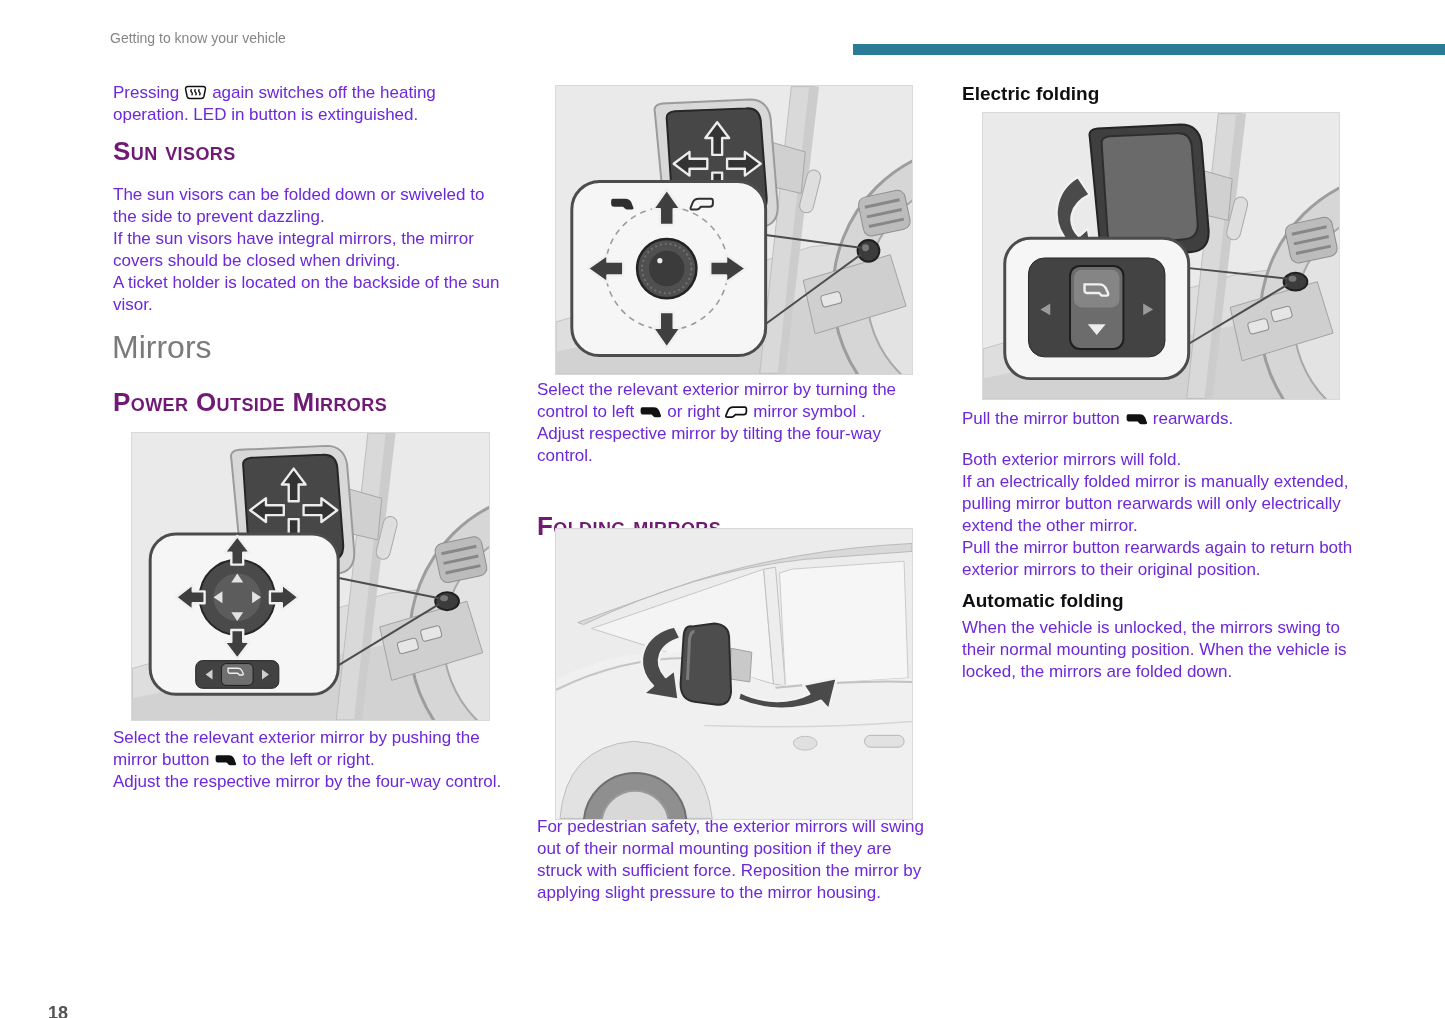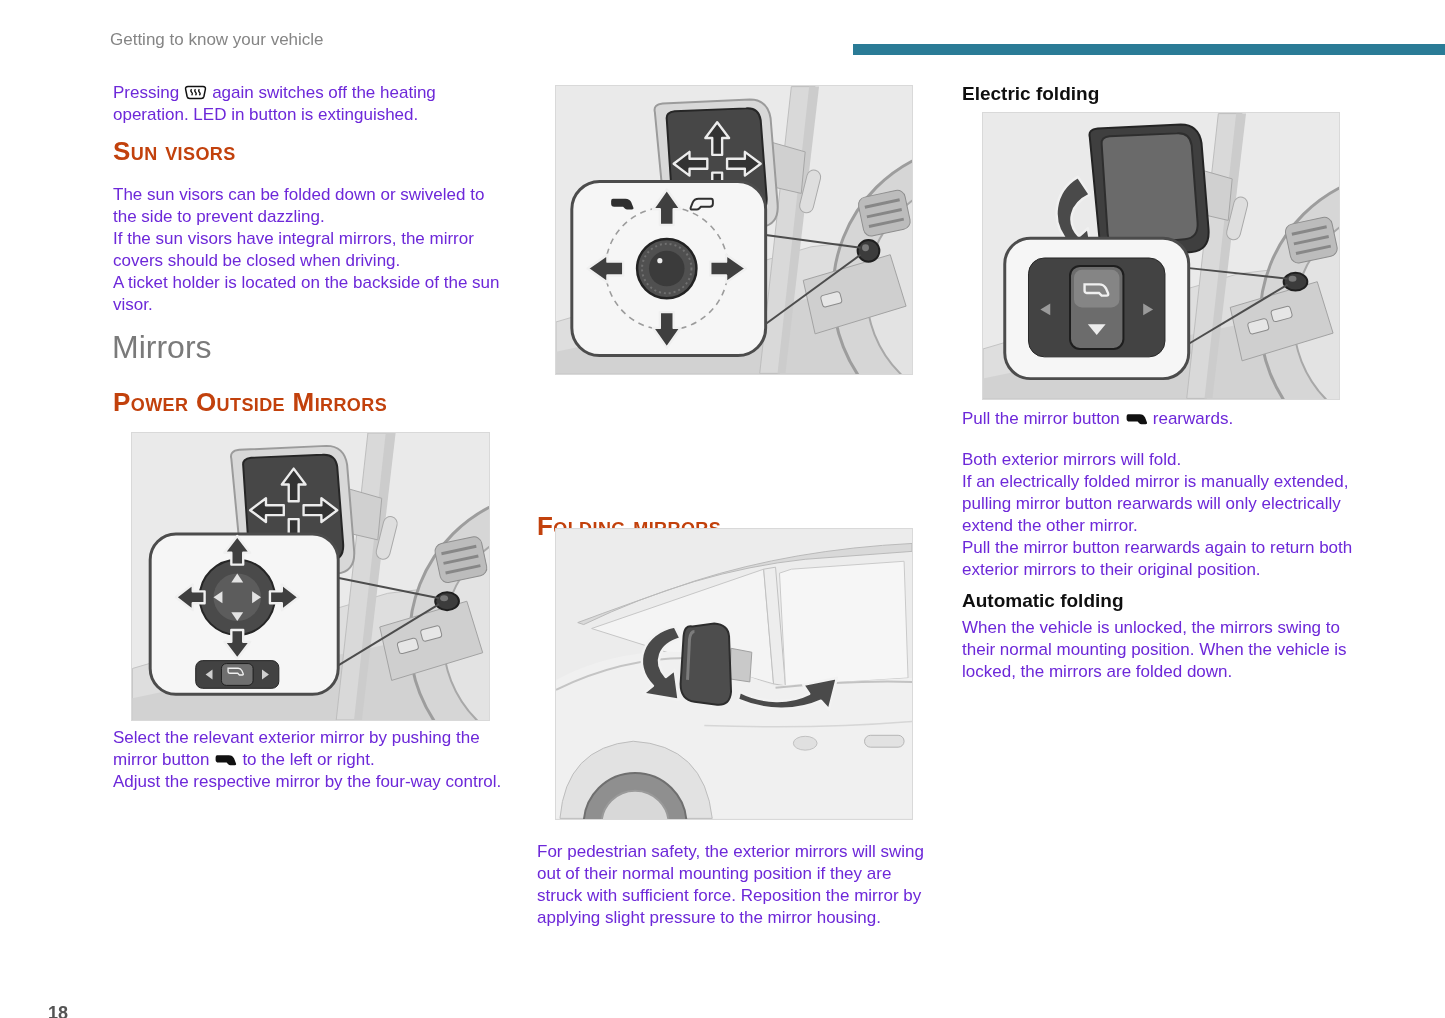--- a/index.html
+++ b/index.html
@@ -1,24 +1,24 @@
 <!DOCTYPE html>
 <html><head>
 <meta charset="utf-8">
 <style>
   html,body{margin:0;padding:0;background:#ffffff;}
   .page{position:relative;width:1445px;height:1018px;background:#ffffff;overflow:hidden;
         font-family:"Liberation Sans","DejaVu Sans",sans-serif;color:#151515;}
   .abs{position:absolute;}
   .body-text{font-size:17px;line-height:22px;color:#6d28d9;}
   .body-text p, .body-text div{margin:0;}
-  .sc-head{font-variant:small-caps;font-weight:700;font-size:26px;color:#c2410c;letter-spacing:.4px;line-height:1.1;}
+  .sc-head{font-variant:small-caps;font-weight:700;font-size:26px;color:#701a75;letter-spacing:.4px;line-height:1.1;}
   .sub-head{font-weight:700;font-size:19px;color:#0f0f0f;line-height:1.15;}
   .big-head{font-size:32px;font-weight:400;color:#7a7a7a;line-height:1.05;text-align:right;}
-  .header-label{font-size:17px;color:#858585;}
+  .header-label{font-size:14px;color:#858585;}
   .accent-bar{background:#2a7b96;}
   .page-num{font-size:18px;font-weight:700;color:#545454;}
   .fig{background:#eaeaea;border:1px solid #d9d9d9;box-sizing:border-box;}
   .fig svg{display:block;width:100%;height:100%;}
   .ic{display:inline-block;vertical-align:-2px;margin:0 5px;}
 </style>
 </head>
 <body>
 
 <div class="page">
@@ -161,20 +161,28 @@
         </g>
       <g transform="translate(134,112) scale(1.1)">
           <g transform="scale(-1,1) translate(-24,0)">
             <path d="M3.2 1.2 L14.8 1.2 Q18.6 1.2 20.1 4.6 L22 9.4 Q22.6 11.2 20.6 11.2 L16.4 11.2 Q15.2 11.2 14.2 10.2 L12.6 8.6 L4.4 8.6 Q1.6 8.6 1.6 5.8 L1.6 3.4 Q1.6 1.2 3.2 1.2 Z" fill="none" stroke="#2f2f2f" stroke-width="1.8"></path>
           </g>
         </g>
     </svg>
   </div>
 
   <div class="abs body-text" style="left:537px;top:379px;width:392px;">
+    <div><span>Select the relevant exterior mirror by turning the control to left</span><svg class="ic" width="23" height="13" viewBox="0 0 23 13">
+          <path d="M3.2 1.2 L14.8 1.2 Q18.6 1.2 20.1 4.6 L22 9.4 Q22.6 11.2 20.6 11.2 L16.4 11.2 Q15.2 11.2 14.2 10.2 L12.6 8.6 L4.4 8.6 Q1.6 8.6 1.6 5.8 L1.6 3.4 Q1.6 1.2 3.2 1.2 Z" fill="#111"></path>
+        </svg><span>or right</span><svg class="ic" width="23" height="13" viewBox="0 0 23 13">
+          <g transform="scale(-1,1) translate(-23,0)">
+            <path d="M3.2 1.2 L14.8 1.2 Q18.6 1.2 20.1 4.6 L22 9.4 Q22.6 11.2 20.6 11.2 L16.4 11.2 Q15.2 11.2 14.2 10.2 L12.6 8.6 L4.4 8.6 Q1.6 8.6 1.6 5.8 L1.6 3.4 Q1.6 1.2 3.2 1.2 Z" fill="none" stroke="#111" stroke-width="1.7"></path>
+          </g>
+        </svg><span>mirror symbol .</span></div>
+    <div>Adjust respective mirror by tilting the four-way control.</div>
   </div>
 
   <div class="abs sc-head" style="left:537px;top:484px;margin-top:28px;">Folding mirrors</div>
 
   <div class="abs fig" style="left:555px;top:528px;width:358px;height:292px;">
     <svg viewBox="0 0 360 292">
       <rect width="360" height="292" fill="#ececec"></rect>
       <path d="M28 96 Q140 42 252 30 L360 22 L360 14 Q240 20 140 52 Q70 76 22 94 Z" fill="#d9d9d9" stroke="#b9b9b9"></path>
       <path d="M36 100 L210 40 L220 156 L150 136 Z" fill="#f4f4f4" stroke="#c5c5c5"></path>
       <path d="M210 40 L222 38 L232 158 L220 156 Z" fill="#ededed" stroke="#c0c0c0"></path>
@@ -189,21 +197,21 @@
       <rect x="312" y="208" width="40" height="12" rx="6" fill="#e2e2e2" stroke="#b4b4b4"></rect>
       <ellipse cx="252" cy="216" rx="12" ry="7" fill="#e0e0e0" stroke="#c0c0c0"></ellipse>
       <path d="M177 120 L198 124 L196 154 L176 151 Z" fill="#c9c9c9" stroke="#a0a0a0"></path>
       <path d="M138 98 Q130 96 129 108 L126 156 Q126 172 140 174 L163 177 Q176 178 177 164 L175 108 Q174 96 160 95 Z" fill="#4d4d4d" stroke="#2d2d2d" stroke-width="2"></path>
       <path d="M140 103 Q136 103 135 111 L133 152" stroke="#7c7c7c" fill="none" stroke-width="3"></path>
       <path d="M120 98 C 88 104 76 136 98 158 L 88 166 L 124 172 L 120 142 L 111 149 C 98 134 104 116 126 110 Z" fill="#4a4a4a" stroke="#f2f2f2" stroke-width="2.5" stroke-linejoin="round"></path>
       <path d="M186 164 C 210 176 236 176 256 166 L 250 157 L 284 150 L 276 182 L 268 173 C 244 184 212 184 184 172 Z" fill="#4a4a4a" stroke="#f2f2f2" stroke-width="2.5" stroke-linejoin="round"></path>
     </svg>
   </div>
 
-  <div class="abs body-text" style="left:537px;top:841px;width:392px;">For pedestrian safety, the exterior mirrors will swing out of their normal mounting position if they are struck with sufficient force. Reposition the mirror by applying slight pressure to the mirror housing.</div>
+  <div class="abs body-text" style="left:537px;top:816px;width:392px;">For pedestrian safety, the exterior mirrors will swing out of their normal mounting position if they are struck with sufficient force. Reposition the mirror by applying slight pressure to the mirror housing.</div>
 
   <div class="abs sub-head" style="left:962px;top:83px;">Electric folding</div>
 
   <div class="abs fig" style="left:982px;top:112px;width:358px;height:288px;">
     <svg viewBox="0 0 360 288">
       <rect width="360" height="288" fill="#eaeaea"></rect>
       <path d="M0 238 L258 162 L360 150 L360 288 L0 288 Z" fill="#dedede" stroke="#c2c2c2"></path>
       <path d="M0 268 L360 192 L360 288 L0 288 Z" fill="#d2d2d2"></path>
       <path d="M238 0 L262 0 L226 288 L206 288 Z" fill="#d9d9d9" stroke="#bdbdbd"></path>
       <path d="M256 0 L266 0 L232 288 L224 288 Z" fill="#cccccc"></path>

